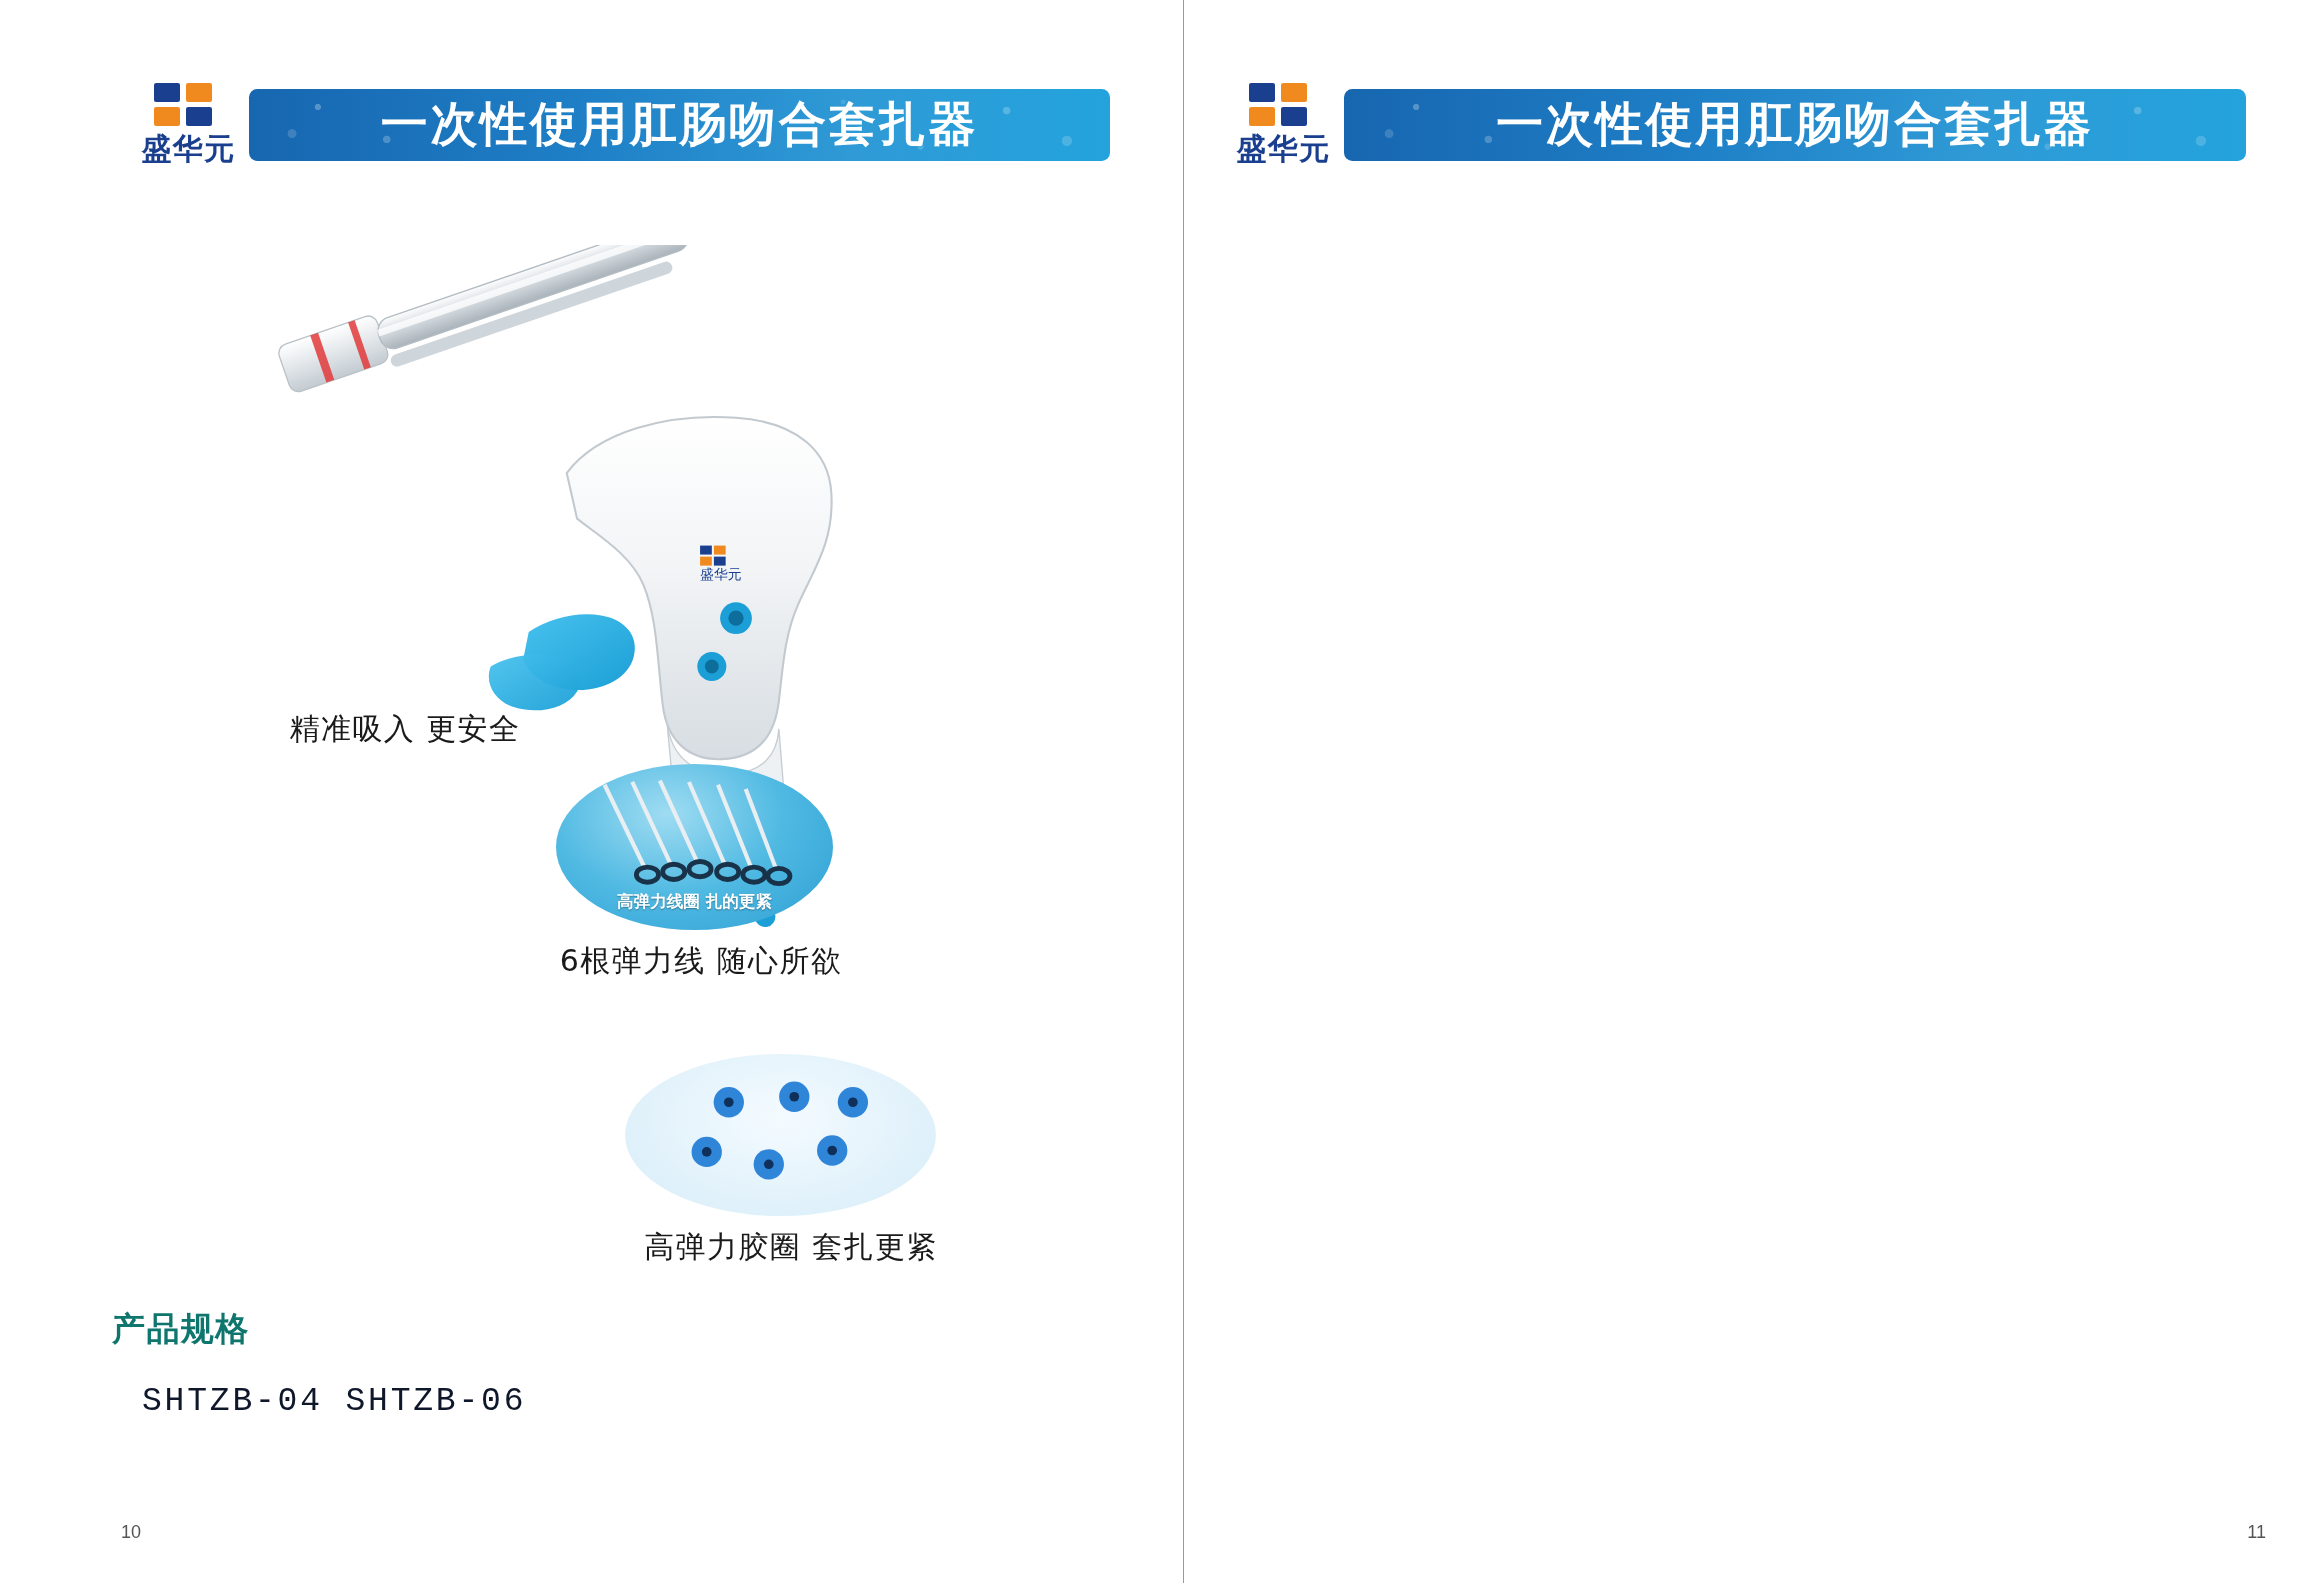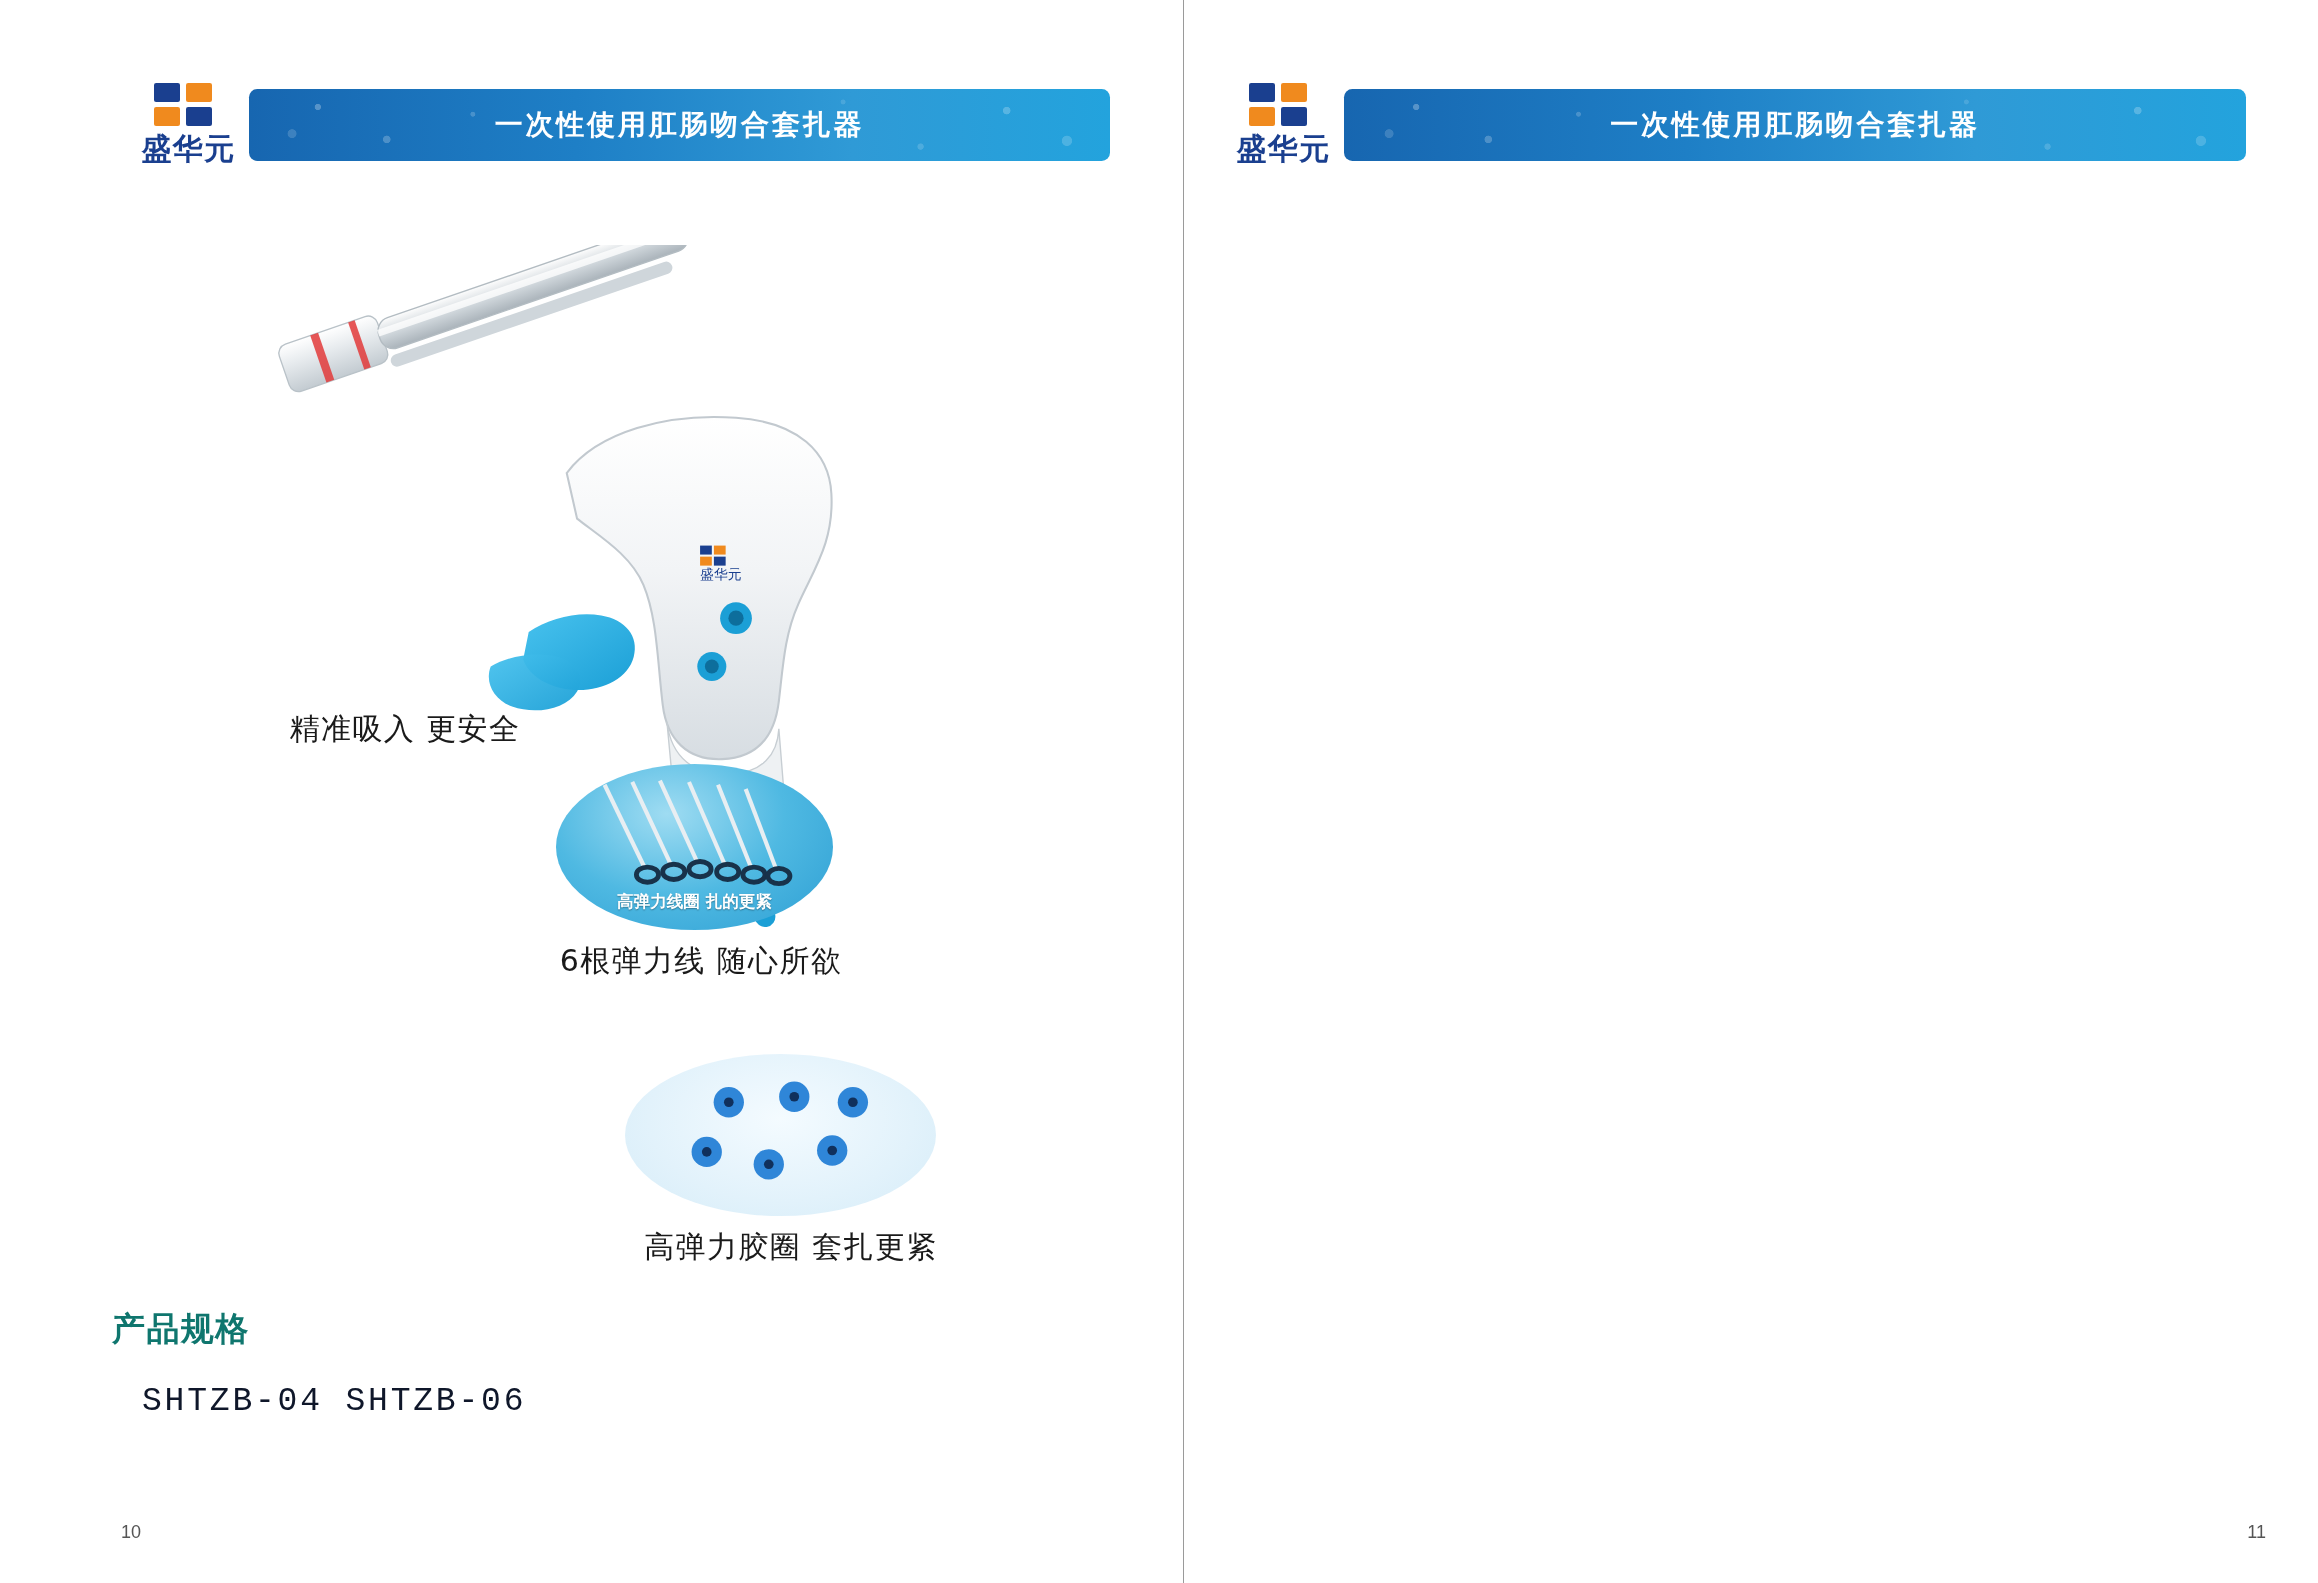--- a/index.html
+++ b/index.html
@@ -100,21 +100,21 @@
       radial-gradient(circle at 5% 62%, rgba(255,255,255,.18) 0 4.1px, transparent 4.8px),
       radial-gradient(circle at 88% 30%, rgba(255,255,255,.25) 0 3.5px, transparent 4.1px),
       radial-gradient(circle at 95% 72%, rgba(255,255,255,.20) 0 4.8px, transparent 5.5px),
       radial-gradient(circle at 78% 80%, rgba(255,255,255,.18) 0 2.8px, transparent 3.5px),
       radial-gradient(circle at 69% 18%, rgba(255,255,255,.15) 0 2.1px, transparent 2.8px);
     opacity: .9;
   }
   .title-bar-text {
     position: relative;
     color: #ffffff;
-    font-size: 28px;
+    font-size: 47px;
     font-weight: bold;
     letter-spacing: 2.8px;
     font-family: Liberation Mono, monospace;
     white-space: nowrap;
   }
 
   
   .page-left .header { left: 104px; width: 982px; }
   .page-right .header { left: 40px; width: 1023px; }
 

